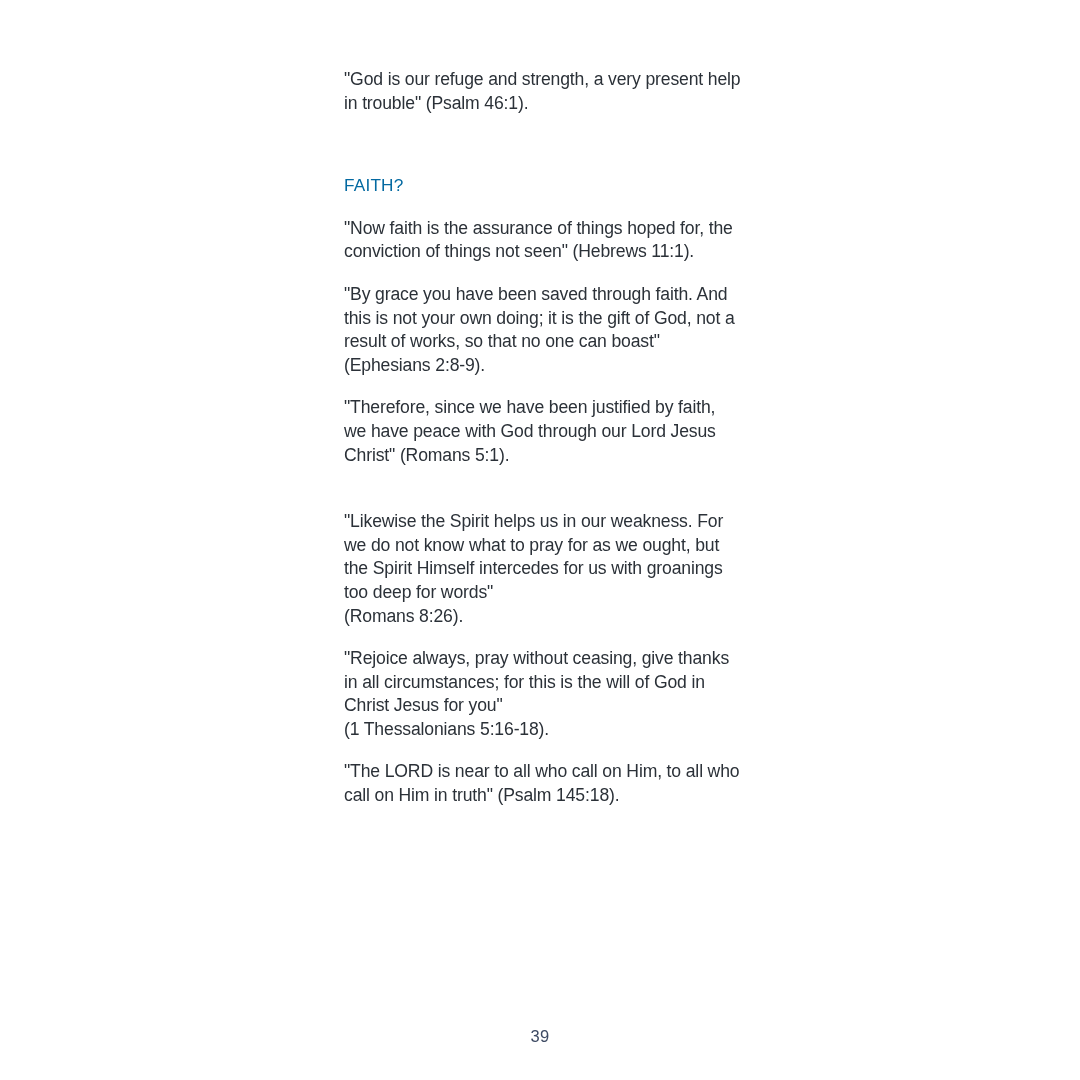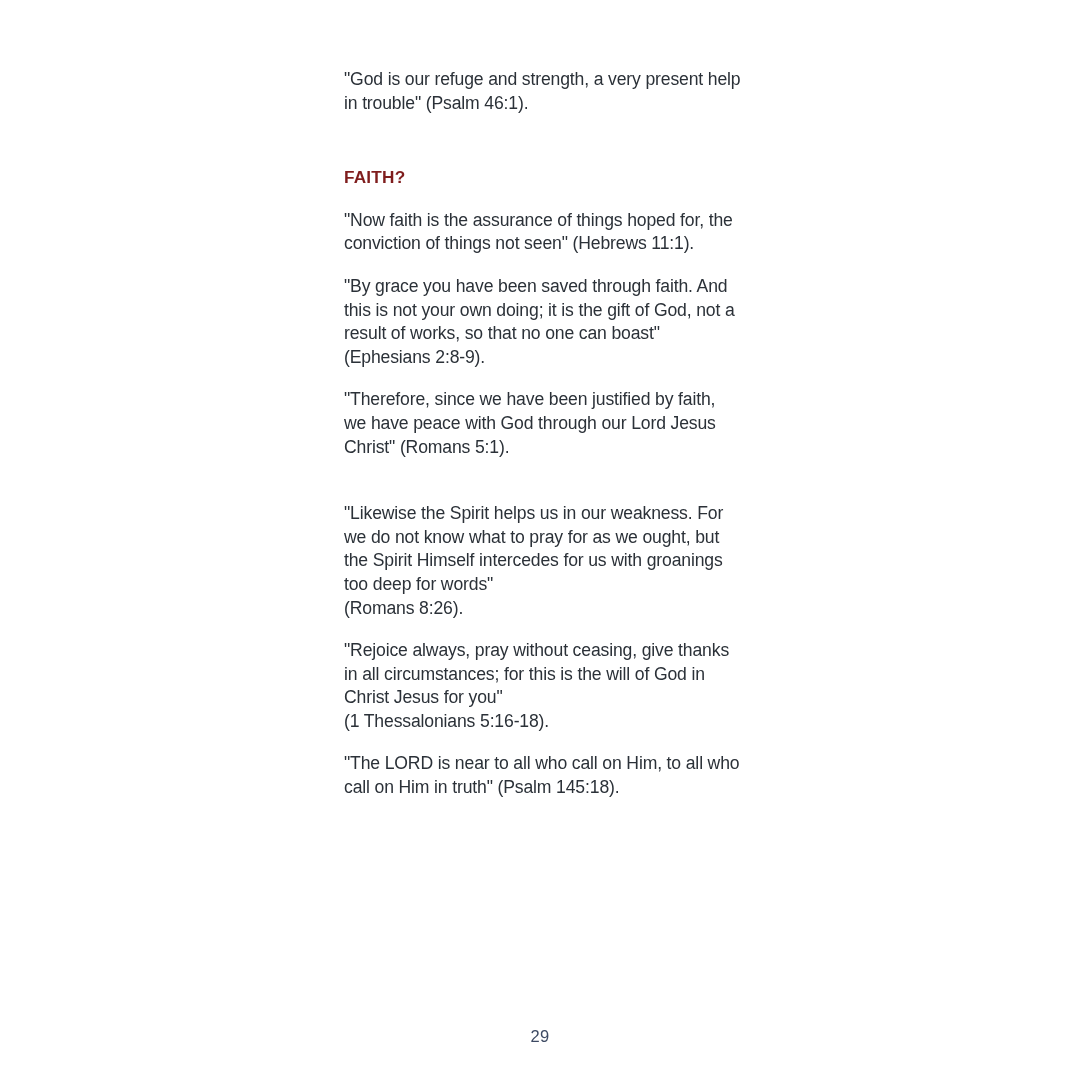--- a/index.html
+++ b/index.html
@@ -34,26 +34,26 @@
     font-size: 17.6px;
     line-height: 23.6px;
     letter-spacing: -0.15px;
     margin: 0 0 19px 0;
     font-weight: 400;
     text-align: left;
     white-space: pre-line;
   }
 
   .section-heading {
-    color: #7f1d1d;
+    color: #0369a1;
     font-size: 17.2px;
     line-height: 23.6px;
     letter-spacing: 0.2px;
-    font-weight: 700;
-    margin: 8px 0 19px 0;
+    font-weight: 400;
+    margin: 16px 0 19px 0;
   }
 
   .spacer-lg {
     height: 24px;
   }
 
   .page-number {
     position: absolute;
     left: 0;
     right: 0;
@@ -91,15 +91,15 @@
     <p class="verse">"Likewise the Spirit helps us in our weakness. For we do not know what to pray for as we ought, but the Spirit Himself intercedes for us with groanings too deep for words"
 (Romans 8:26).</p>
 
     <p class="verse">"Rejoice always, pray without ceasing, give thanks in all circumstances; for this is the will of God in Christ Jesus for you"
 (1 Thessalonians 5:16-18).</p>
 
     <p class="verse">"The LORD is near to all who call on Him, to all who call on Him in truth" (Psalm 145:18).</p>
 
   </div>
 
-  <div class="page-number">29</div>
+  <div class="page-number">39</div>
 
 </div>
 
 </body></html>

